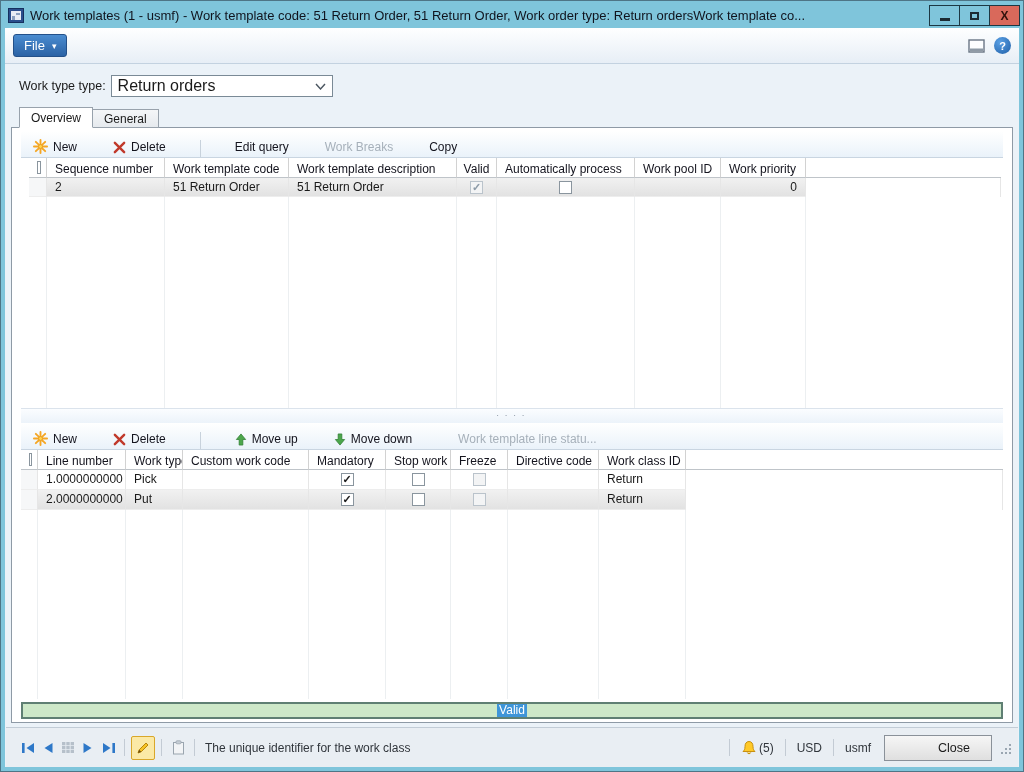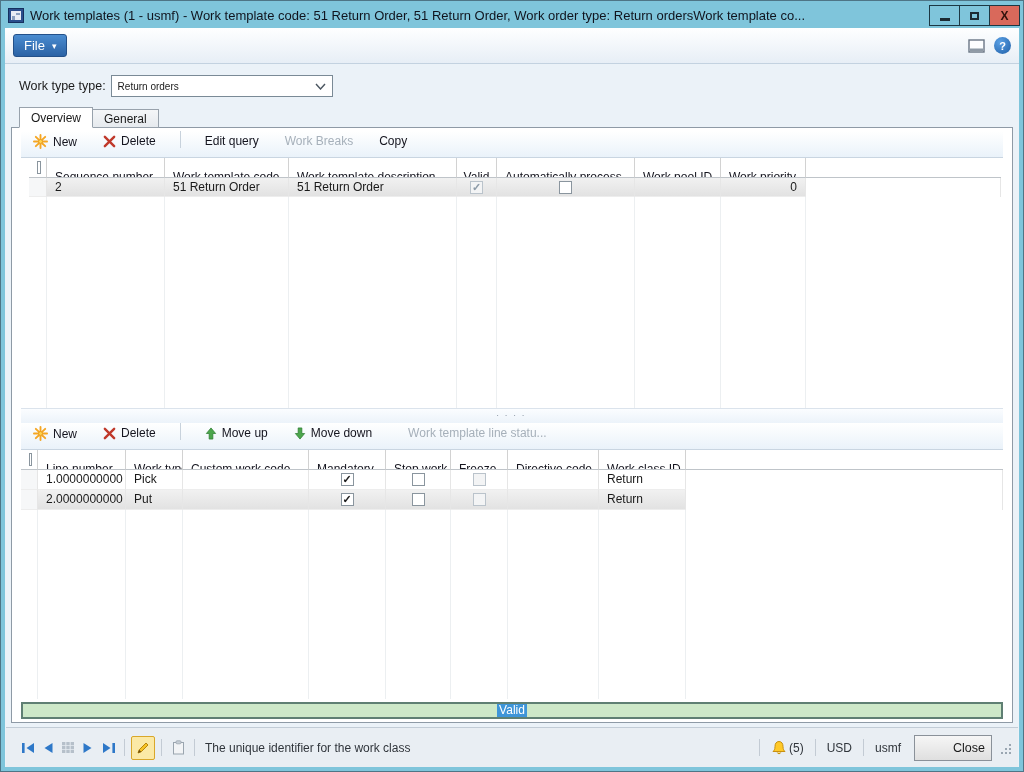--- a/index.html
+++ b/index.html
@@ -25,48 +25,48 @@
   .file-btn { height:23px; padding:0 10px; border:1px solid #235089; border-radius:3px;
               background:linear-gradient(#4a8cd0,#2b62a5); color:#fff; font-size:13px;
               display:flex; align-items:center; gap:7px; cursor:pointer; }
   .file-caret { font-size:9px; color:#fff; }
   .menubar-right { margin-left:auto; display:flex; align-items:center; gap:9px; }
   .help-circle { width:17px; height:17px; border-radius:50%; background:radial-gradient(circle at 35% 30%, #5aa0e4, #1f5fa8); color:#fff; font-weight:bold; font-size:11px; display:flex; align-items:center; justify-content:center; cursor:pointer; }
 
   
   .wot-row { flex:none; margin:10px 0 0 14px; height:24px; display:flex; align-items:center; gap:5px; font-size:12.5px; }
   .combo { width:222px; height:22px; background:#fff; border:1px solid #7a8a96; display:flex; align-items:center; padding:0 6px; cursor:pointer; }
-  .combo-value { flex:1; font-size:10px; }
+  .combo-value { flex:1; font-size:16px; }
 
   
   .tabs { flex:none; display:flex; margin:9px 0 0 14px; height:21px; position:relative; z-index:2; }
   .tab { padding:3px 11px 0 11px; font-size:12px; border:1px solid #98a2ac; cursor:pointer; }
   .tab.active { background:#fff; border-bottom:1px solid #fff; position:relative; top:0; }
   .tab.inactive { background:linear-gradient(#f4f6f8,#e6eaee); border-left:none; margin-top:2px; padding-top:2px; }
 
   
   .panel { flex:1; margin:-1px 6px 0 6px; border:1px solid #8e9aa6; background:#fff;
            display:flex; flex-direction:column; min-height:0; padding:3px 9px 3px 9px; }
 
-  .toolbar { height:27px; flex:none; display:flex; align-items:flex-start; gap:10px;
+  .toolbar { height:27px; flex:none; display:flex; align-items:flex-end; gap:20px;
              background:linear-gradient(#ffffff,#eaf2fa); border-bottom:1px solid #c9d5e1; padding:0 4px; }
   .tbtn { display:flex; align-items:center; gap:5px; padding:3px 8px; font-size:12px; color:#14141e; cursor:pointer; white-space:nowrap; }
   .tbtn.disabled { color:#a6b0ba; cursor:default; }
   .tsep { width:1px; height:17px; background:#c8d2dc; margin:0 6px; }
 
   
   .gw { min-height:0; overflow:hidden; }
   .gw-top { flex:none; height:250px; margin:0 2px 0 8px; }
   .gw-bottom { flex:1; }
   .grid { display:grid; height:100%; }
   .grid-top { grid-template-columns:18px 118px 124px 168px 40px 138px 86px 85px 1fr;
               grid-template-rows:20px 19px 1fr; }
   .grid-bottom { grid-template-columns:17px 88px 57px 126px 77px 65px 57px 91px 87px 1fr;
                  grid-template-rows:20px 20px 20px 1fr; }
-  .hc { font-size:12px; color:#14141e; padding:12px 5px 0 8px; background:#fff;
+  .hc { font-size:12px; color:#14141e; padding:4px 5px 0 8px; background:#fff;
         border-right:1px solid #d2d2d2; border-bottom:1px solid #bfc4c9; white-space:nowrap; overflow:hidden; cursor:pointer; }
   .hc.last { border-right:none; cursor:default; }
   .hc.center { text-align:center; padding-left:2px; padding-right:2px; }
   .dc { font-size:12px; color:#1a1a1a; padding:2px 5px 0 8px; border-right:1px solid #e6e6e6;
         border-bottom:1px solid #ededed; white-space:nowrap; overflow:hidden; cursor:default; }
   .dc.num { text-align:right; padding-right:8px; }
   .dc.center { display:flex; align-items:center; justify-content:center; padding:0; }
   .dc.mark { background:#f6f7f8; }
   .dsel { background:linear-gradient(#f1f1f1,#e2e2e2); }
   .fc { border-right:1px solid #eceff1; }
@@ -90,21 +90,21 @@
   
   .statusbar { height:40px; flex:none; margin:4px 1px 0 1px; background:#e9eef3; border-top:1px solid #c2ccd6;
                display:flex; align-items:center; padding:0 6px 0 12px; }
   .navbtn { display:flex; align-items:center; justify-content:center; width:20px; height:22px; cursor:pointer; }
   .vsep { width:1px; height:17px; background:#c3cbd4; margin:0 6px; flex:none; }
   .pencil-box { width:24px; height:24px; background:#fbe9a6; border:1px solid #d9a72a; border-radius:2px;
                 display:flex; align-items:center; justify-content:center; cursor:pointer; }
   .status-msg { font-size:12px; color:#30353b; margin-left:4px; white-space:nowrap; overflow:hidden; flex:1; }
   .sb-right { display:flex; align-items:center; margin-left:auto; gap:2px; }
   .sb-item { display:flex; align-items:center; gap:2px; font-size:12px; color:#30353b; cursor:pointer; padding:0 3px; }
-  .close-btn { width:78px; height:26px; background:linear-gradient(#f6f6f6,#dfdfdf); border:1px solid #8a9199;
+  .close-btn { width:108px; height:26px; background:linear-gradient(#f6f6f6,#dfdfdf); border:1px solid #8a9199;
                font-size:12.5px; color:#1a1a1a; display:flex; align-items:center; justify-content:center;
                cursor:pointer; margin-left:8px;padding-left:32px; }
   .grip { margin-left:6px; align-self:flex-end; margin-bottom:3px; cursor:nwse-resize; }
 </style>
 </head>
 <body>
 
 <div class="window">
 
   <div class="titlebar">

